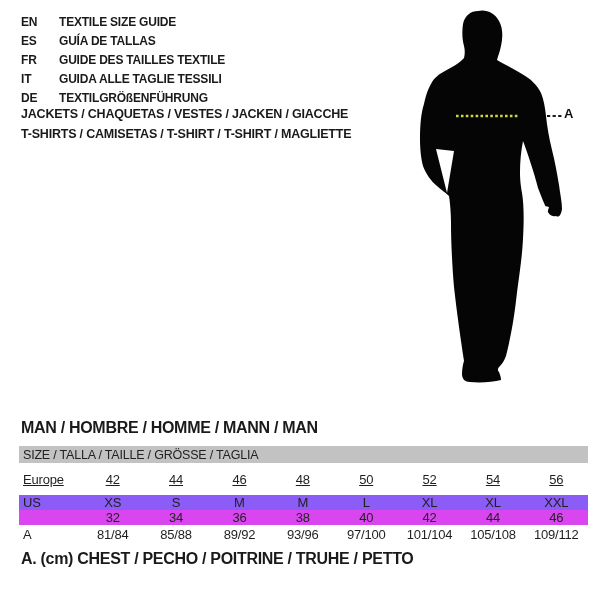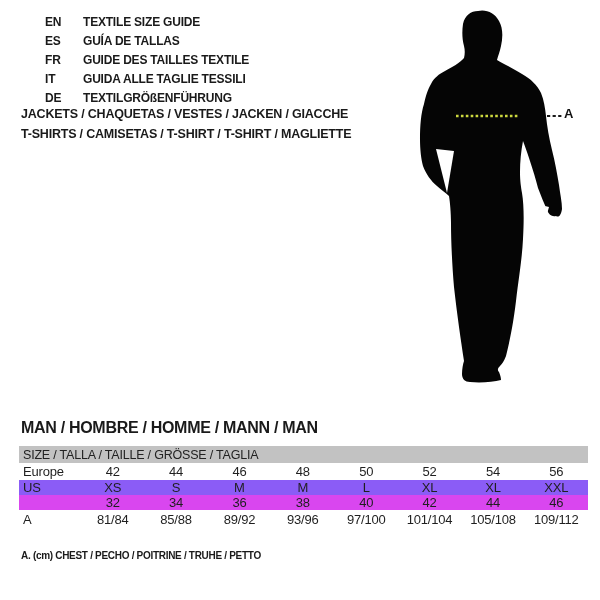--- a/index.html
+++ b/index.html
@@ -6,21 +6,21 @@
   html,body { margin:0; padding:0; background:#fff; }
   .page {
     position:relative; width:600px; height:600px; background:#ffffff;
     font-family:"Liberation Sans", sans-serif; color:#1a1a1a; overflow:hidden;
   }
 
   
   .lang-list { position:absolute; left:21px; top:13px; }
   .lang-row { display:flex; height:18.9px; align-items:center;
               font-weight:700; font-size:12px; letter-spacing:-0.2px; }
-  .lang-code { width:38px;margin-left:24px; }
+  .lang-code { width:38px; }
 
   
   .categories { position:absolute; left:21px; top:105px;
                 font-weight:700; font-size:12.5px; line-height:19.5px; letter-spacing:-0.2px; }
 
   
   .figure { position:absolute; left:390px; top:0; width:210px; height:400px; }
   .figure svg { display:block; }
   .measure-label { position:absolute; left:174px; top:106px;
                    font-weight:700; font-size:13px; color:#111; }
@@ -30,28 +30,28 @@
                    font-weight:700; font-size:16px; letter-spacing:-0.3px; }
 
   
   .size-table { position:absolute; left:19px; top:446px; width:569px;
                 border-collapse:collapse; table-layout:fixed;
                 font-size:13px; letter-spacing:-0.2px; color:#1f1f1f; }
   .size-table td { padding:0; text-align:center; font-weight:400; vertical-align:middle; }
   .size-table td.lbl { text-align:left; padding-left:4px; }
   .size-table tr.thead td { background:#c2c2c2; text-align:left; padding-left:4px;
                             height:17px; font-size:12.5px; color:#222;margin-top:33px; }
-  .size-table tr.r0 td { height:17px; }
+  .size-table tr.r0 td { height:32px;text-decoration:underline; }
   .size-table tr.r1 td { background:#8b5cf6; height:14px;margin-top:40px; }
   .size-table tr.r2 td { background:#d946ef; height:14px; }
   .size-table tr.r3 td { height:18px; }
 
   
   .footnote { position:absolute; left:21px; top:550px;
-              font-weight:700; font-size:10px; letter-spacing:-0.3px; }
+              font-weight:700; font-size:16px; letter-spacing:-0.3px; }
 </style>
 </head>
 <body>
 
 <div class="page">
 
   <div class="lang-list">
     <div class="lang-row">
       <span class="lang-code">EN</span>
       <span class="lang-label">TEXTILE SIZE GUIDE</span>

